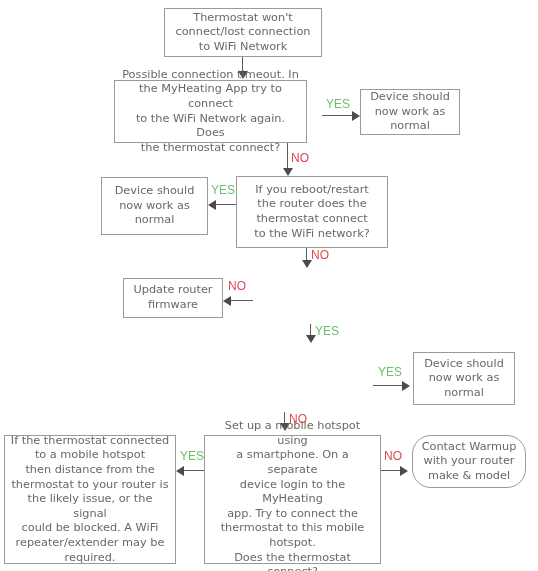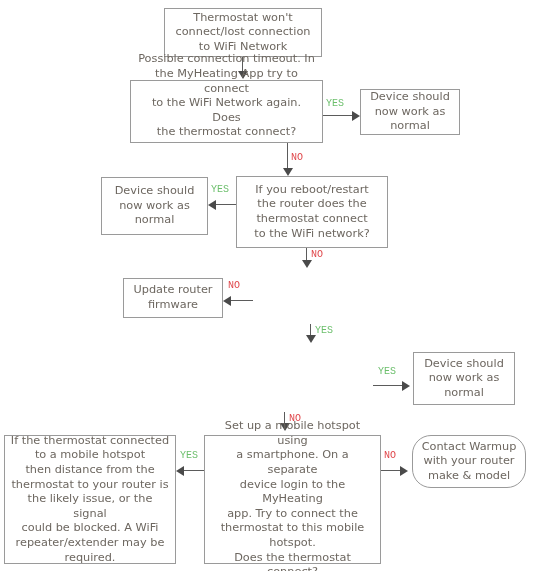--- a/index.html
+++ b/index.html
@@ -29,23 +29,23 @@
     justify-content: center;
     padding: 2px 5px;
     z-index: 3;
   }
   .node .txt {
     display: block;
     white-space: pre-line;
   }
   .edge-label {
     position: absolute;
-    font-size: 10px;
+    font-size: 12px;
     line-height: 12px;
-    font-family: Liberation Mono, monospace;
+    font-family: Liberation Sans, sans-serif;
     z-index: 4;
     white-space: nowrap;
   }
   .label-yes { color: #6cbf6c; }
   .label-no  { color: #e0484c; }
 
   .conn {
     position: absolute;
     background: #5b5b5b;
     z-index: 2;
@@ -79,21 +79,21 @@
 <body>
 
 <div id="canvas">
 
   <div class="node" style="left:164px; top:8px; width:158px; height:49px;">
     <span class="txt">Thermostat won't
 connect/lost connection
 to WiFi Network</span>
   </div>
 
-  <div class="node" style="left:130px; top:80px; width:193px; height:63px;align-items:flex-end;">
+  <div class="node" style="left:114px; top:80px; width:193px; height:63px;">
     <span class="txt">Possible connection timeout. In
 the MyHeating App try to connect
 to the WiFi Network again. Does
 the thermostat connect?</span>
   </div>
 
   <div class="node" style="left:360px; top:89px; width:100px; height:46px;">
     <span class="txt">Device should
 now work as
 normal</span>

